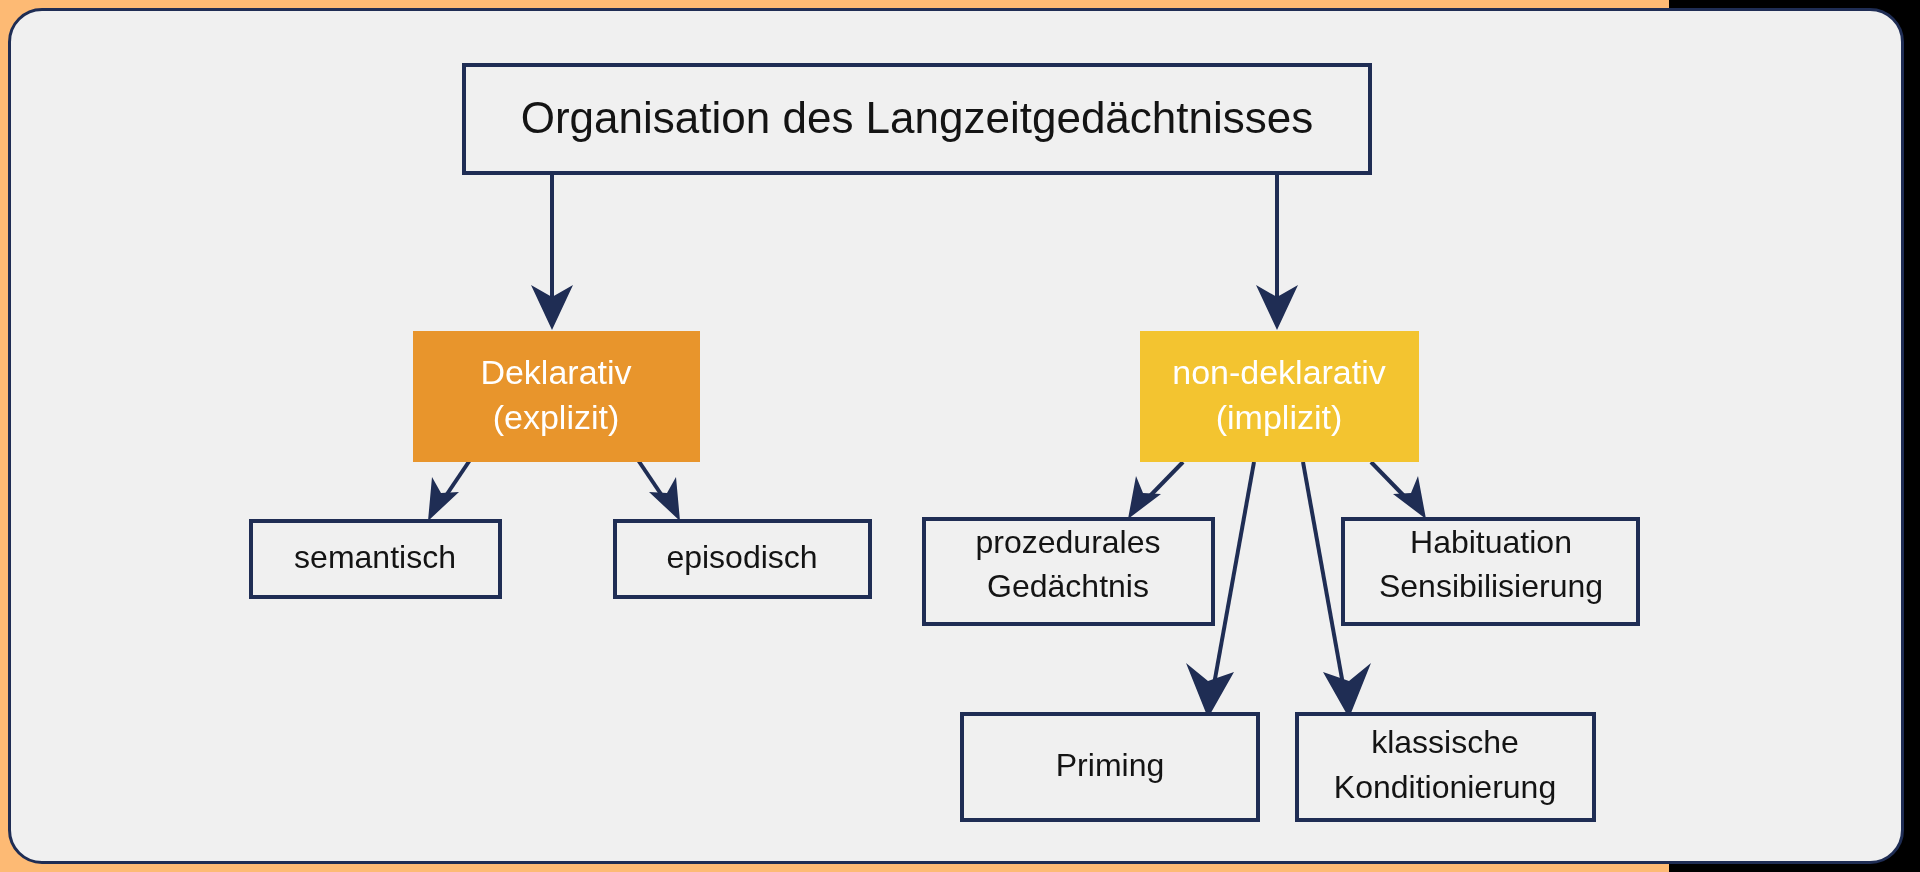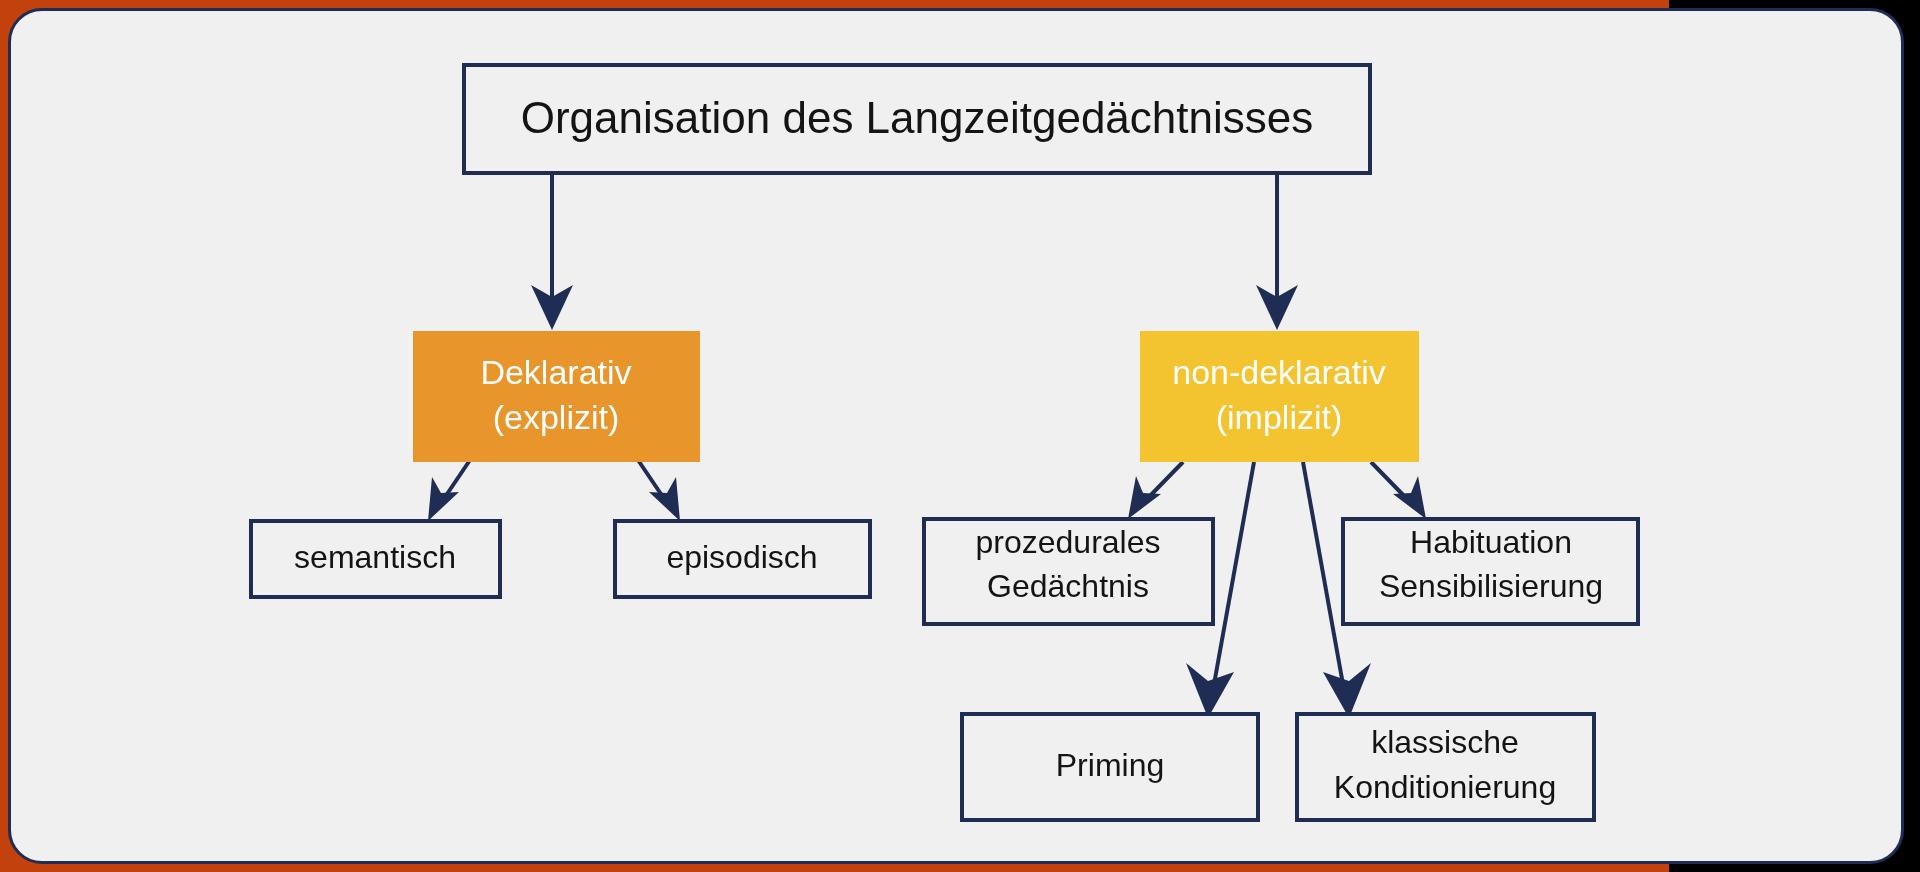--- a/index.html
+++ b/index.html
@@ -10,21 +10,21 @@
   body {
     width: 1920px;
     height: 872px;
     overflow: hidden;
     font-family: "Liberation Sans", sans-serif;
   }
   #stage {
     position: relative;
     width: 1669px;
     height: 872px;
-    background: #c2410c;
+    background: #fdba74;
   }
   #card {
     position: absolute;
     left: 8px;
     top: 8px;
     width: 1896px;
     height: 856px;
     box-sizing: border-box;
     background: #f0f0f0;
     border: 3px solid #1f2d54;

